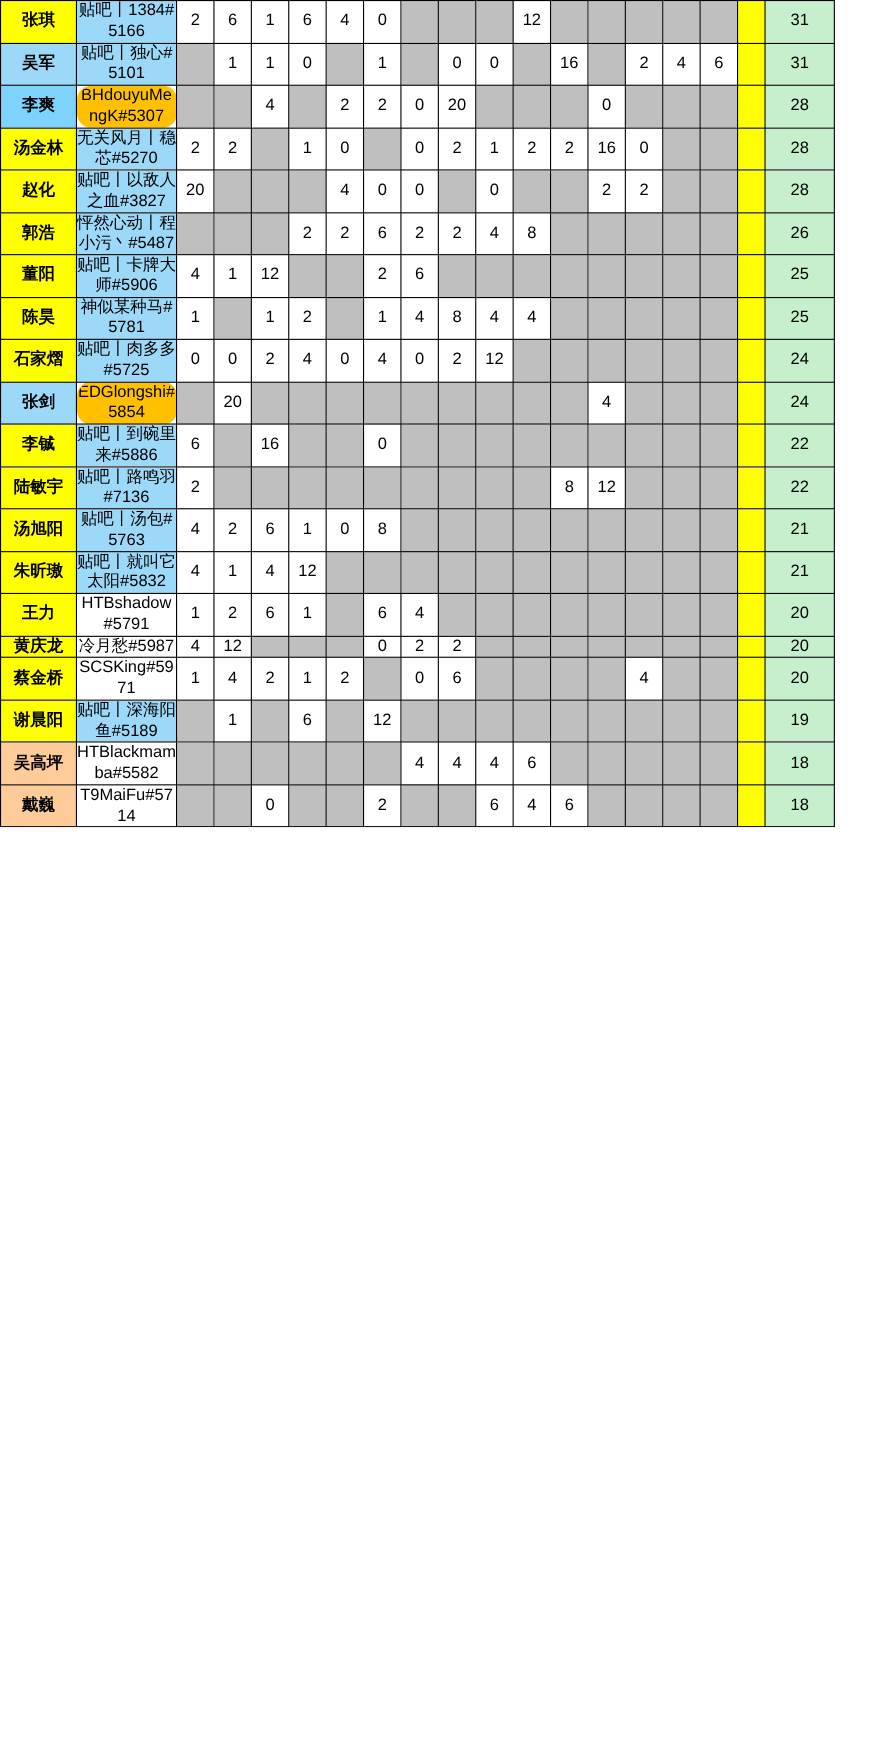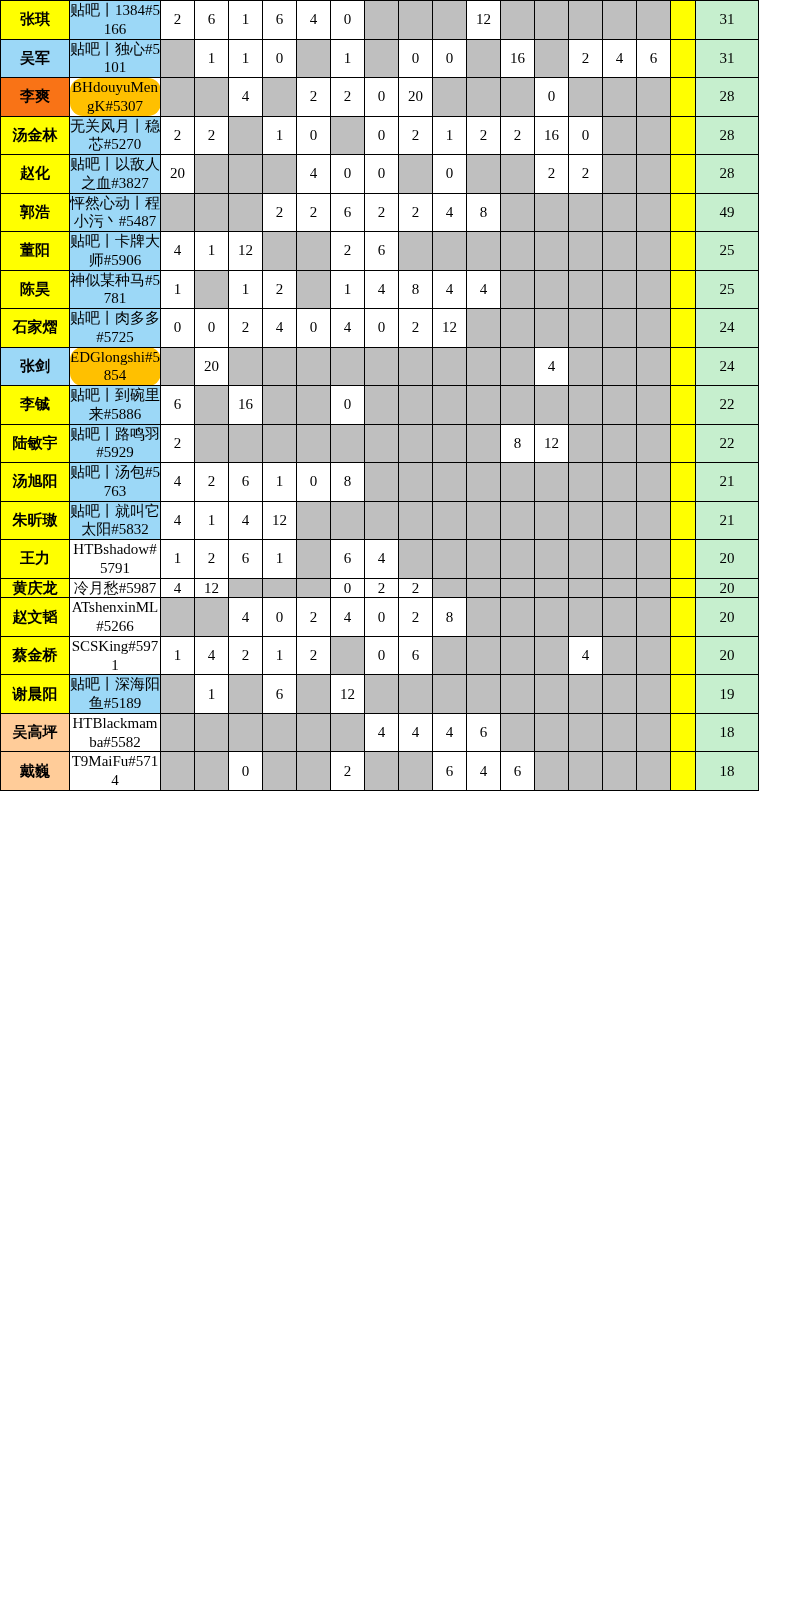--- a/index.html
+++ b/index.html
@@ -7,21 +7,20 @@
     padding: 0;
     background: #ffffff;
   }
   body {
     font-family: "Liberation Sans", sans-serif;
   }
   #sheet {
     width: 671px;
     border-collapse: collapse;
     table-layout: fixed;
-    font-family: Liberation Serif, serif;
   }
   #sheet td {
     border: 1px solid #000000;
     padding: 0;
     text-align: center;
     vertical-align: middle;
     font-size: 15px;
     line-height: 1.25;
     overflow: hidden;
   }
@@ -51,21 +50,21 @@
     font-size: 16px;
   }
   td.filled {
     background: #bfbfbf;
   }
   td.empty {
     background: #ffffff;
   }
   
   .c-yellow { background: #ffff00; }
-  .c-green  { background: #f97316; }
+  .c-green  { background: #7dd3fc; }
   .c-orange { background: #ffc000; border-radius: 13px; }
   .c-white  { background: #ffffff; }
   .c-peach  { background: #ffcc99; margin-top: 26px; }
   .c-skyblue{ background: #9cd8f7; }
 </style>
 </head>
 <body>
 
 <table id="sheet">
   <tbody>
@@ -186,21 +185,21 @@
         <td class="score empty">2</td>
         <td class="score empty">2</td>
         <td class="score empty">4</td>
         <td class="score empty">8</td>
         <td class="score filled"></td>
         <td class="score filled"></td>
         <td class="score filled"></td>
         <td class="score filled"></td>
         <td class="score filled"></td>
         <td class="pad" style="background: rgb(255, 255, 0);"></td>
-        <td class="total">49</td>
+        <td class="total">26</td>
       </tr>
       <tr>
         <td class="name c-yellow">董阳</td>
         <td class="alias c-skyblue">贴吧丨卡牌大师#5906</td>
         <td class="score empty">4</td>
         <td class="score empty">1</td>
         <td class="score empty">12</td>
         <td class="score filled"></td>
         <td class="score filled"></td>
         <td class="score empty">2</td>
@@ -295,21 +294,21 @@
         <td class="score filled"></td>
         <td class="score filled"></td>
         <td class="score filled"></td>
         <td class="score filled"></td>
         <td class="score filled"></td>
         <td class="pad" style="background: rgb(255, 255, 0);"></td>
         <td class="total">22</td>
       </tr>
       <tr>
         <td class="name c-yellow">陆敏宇</td>
-        <td class="alias c-skyblue">贴吧丨路鸣羽#5929</td>
+        <td class="alias c-skyblue">贴吧丨路鸣羽#7136</td>
         <td class="score empty">2</td>
         <td class="score filled"></td>
         <td class="score filled"></td>
         <td class="score filled"></td>
         <td class="score filled"></td>
         <td class="score filled"></td>
         <td class="score filled"></td>
         <td class="score filled"></td>
         <td class="score filled"></td>
         <td class="score filled"></td>
@@ -389,41 +388,20 @@
         <td class="alias c-white">冷月愁#5987</td>
         <td class="score empty">4</td>
         <td class="score empty">12</td>
         <td class="score filled"></td>
         <td class="score filled"></td>
         <td class="score filled"></td>
         <td class="score empty">0</td>
         <td class="score empty">2</td>
         <td class="score empty">2</td>
         <td class="score filled"></td>
-        <td class="score filled"></td>
-        <td class="score filled"></td>
-        <td class="score filled"></td>
-        <td class="score filled"></td>
-        <td class="score filled"></td>
-        <td class="score filled"></td>
-        <td class="pad" style="background: rgb(255, 255, 0);"></td>
-        <td class="total">20</td>
-      </tr>
-      <tr>
-        <td class="name c-yellow">赵文韬</td>
-        <td class="alias c-white">ATshenxinML#5266</td>
-        <td class="score filled"></td>
-        <td class="score filled"></td>
-        <td class="score empty">4</td>
-        <td class="score empty">0</td>
-        <td class="score empty">2</td>
-        <td class="score empty">4</td>
-        <td class="score empty">0</td>
-        <td class="score empty">2</td>
-        <td class="score empty">8</td>
         <td class="score filled"></td>
         <td class="score filled"></td>
         <td class="score filled"></td>
         <td class="score filled"></td>
         <td class="score filled"></td>
         <td class="score filled"></td>
         <td class="pad" style="background: rgb(255, 255, 0);"></td>
         <td class="total">20</td>
       </tr>
       <tr>

